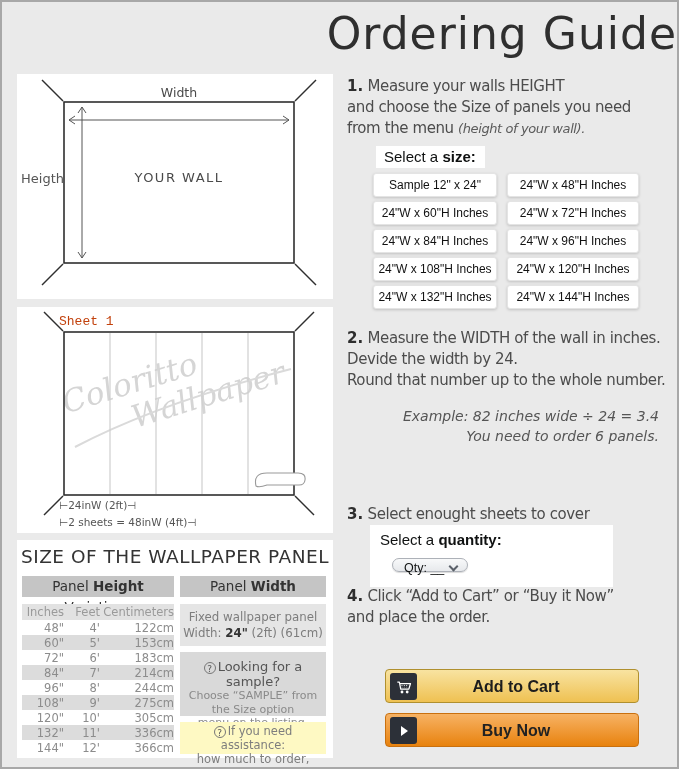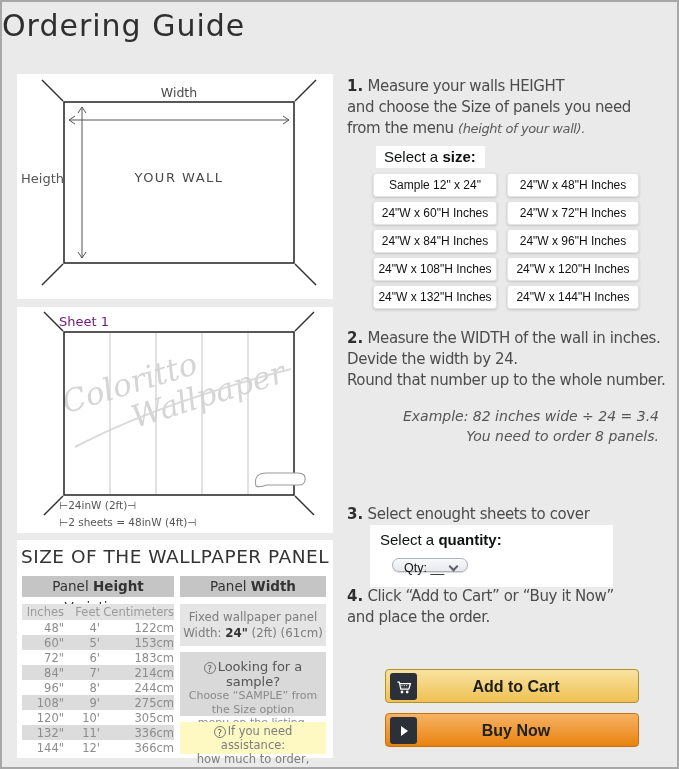--- a/index.html
+++ b/index.html
@@ -4,34 +4,34 @@
 <style>
   html,body{margin:0;padding:0;background:#cfcfcf;}
   *{box-sizing:border-box;}
   #frame{
     position:relative;width:679px;height:769px;margin:0 auto;
     background:#eaeaea;border:2px solid #a8a8a8;overflow:hidden;
     font-family:"DejaVu Sans","Liberation Sans",sans-serif;color:#444;
   }
   
   .title{
-    position:absolute;top:6px;left:0;width:100%;text-align:left;
-    font-size:30px;font-weight:400;color:#2f2f2f;letter-spacing:1px;
+    position:absolute;top:6px;left:0;width:100%;text-align:right;
+    font-size:44px;font-weight:400;color:#2f2f2f;letter-spacing:1px;
   }
   
   .panel{position:absolute;background:#fff;}
   #wall-box{left:15px;top:72px;width:316px;height:225px;}
   #sheet-box{left:15px;top:305px;width:316px;height:226px;}
   #table-box{left:15px;top:538px;width:316px;height:218px;}
   .diag-svg{position:absolute;left:0;top:0;}
   .diag-label{position:absolute;font-size:12.5px;color:#4a4a4a;}
   #wall-width-label{left:47px;top:11px;width:230px;text-align:center;}
   #wall-height-label{left:4px;top:97px;font-size:13px;color:#555;}
   #wall-center-label{left:47px;top:96px;width:230px;text-align:center;letter-spacing:1.5px;font-size:13px;}
-  #sheet-title{left:42px;top:7px;font-size:13px;color:#701a75;}
+  #sheet-title{left:42px;top:7px;font-size:13px;color:#c2410c;font-family:Liberation Mono, monospace;}
   .dim-note{position:absolute;left:42px;font-size:10.5px;color:#555;}
   #dim1{top:192px;} #dim2{top:209px;}
   .watermark{
     position:absolute;left:46px;top:48px;transform:rotate(-17deg);
     font-family:"DejaVu Serif","Liberation Serif",serif;font-style:italic;
     color:#d5d5d5;font-size:31px;line-height:30px;pointer-events:none;
   }
   .watermark .wm2{display:block;margin:4px 0 0 62px;}
   
   #panel-heading{position:absolute;top:6px;left:0;width:100%;text-align:center;
@@ -239,21 +239,21 @@
     <div class="size-btn">24"W x 144"H Inches</div>
   </div>
 
   <div class="step" id="step2">
     <div><b>2.</b><span> Measure the WIDTH of the wall in inches.</span></div>
     <div>Devide the width by 24.</div>
     <div>Round that number up to the whole number.</div>
   </div>
   <div class="example">
     <div>Example: 82 inches wide ÷ 24 = 3.4</div>
-    <div>You need to order 8 panels.</div>
+    <div>You need to order 6 panels.</div>
   </div>
 
   <div class="step" id="step3">
     <div><b>3.</b><span> Select enought sheets to cover</span></div>
     <div>the Entire wall.</div>
   </div>
 
   <div id="qty-box">
     <div class="select-label" id="qty-label"><span>Select a </span><b>quantity:</b></div>
     <div class="qty-pill"><span>Qty: __</span><span class="chev"></span></div>

